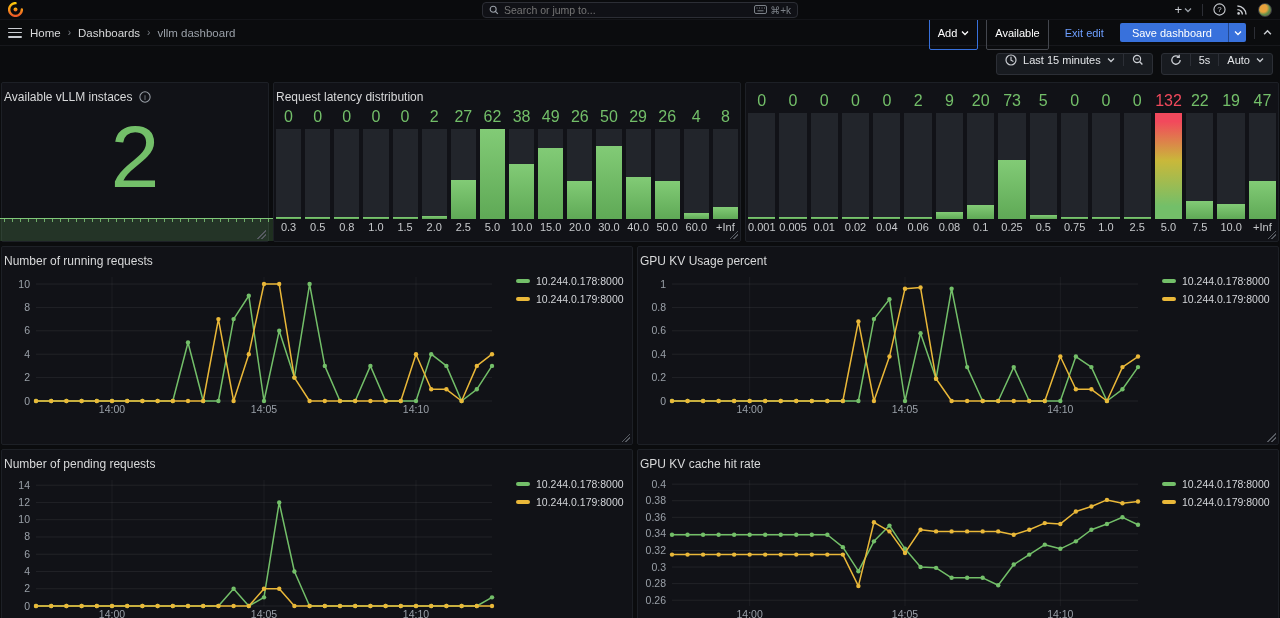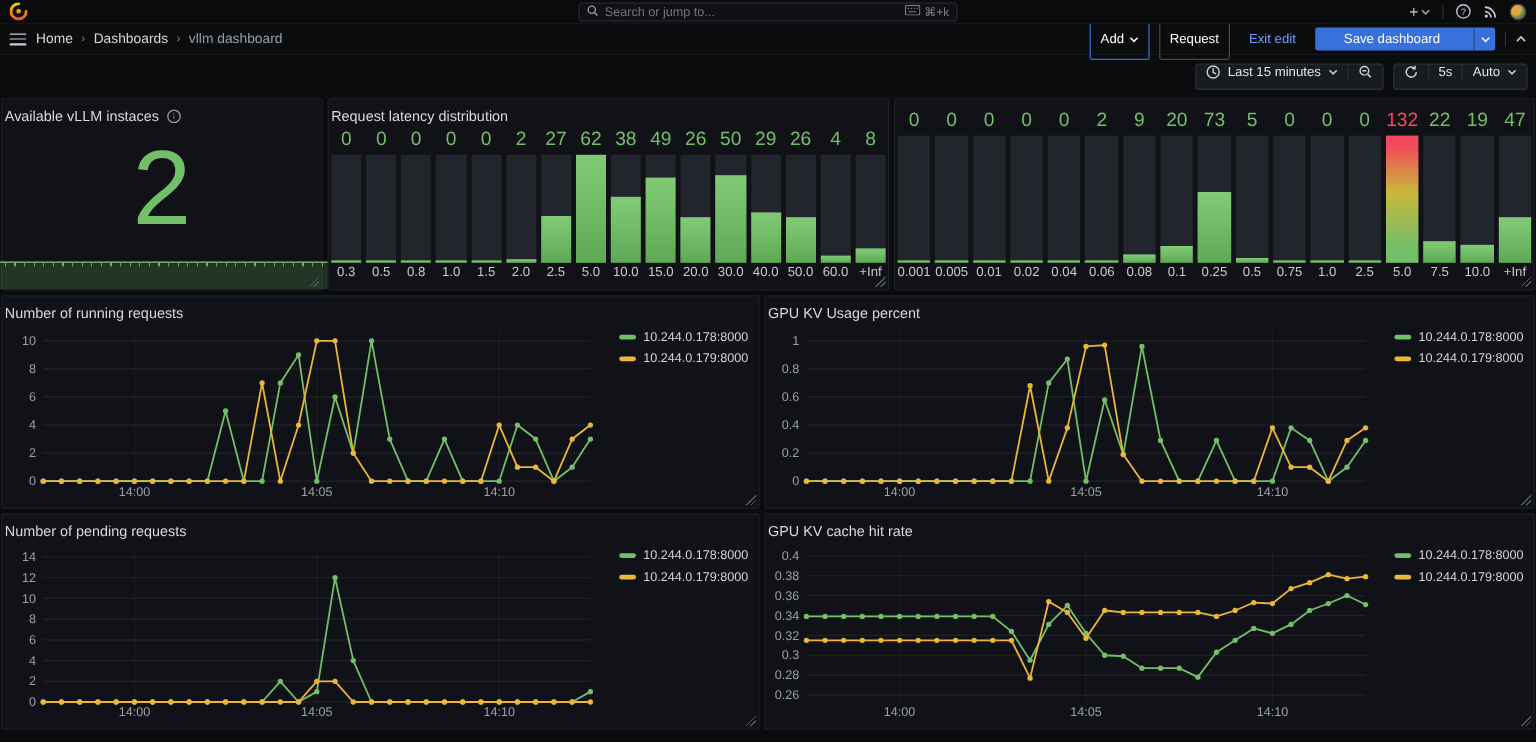--- a/index.html
+++ b/index.html
@@ -32,21 +32,21 @@
   .crumbs{display:flex;align-items:center;gap:7px;font-size:11.5px}
   .crumb{color:var(--text);font-weight:500;cursor:pointer}
   .crumb.current{color:var(--dim);font-weight:400;cursor:default}
   .crumb-sep{color:var(--dimmer);font-size:10px}
   .crumb-actions{margin-left:auto;display:flex;align-items:center;gap:8px}
   .btn{height:19px;display:inline-flex;align-items:center;gap:4px;padding:16px 8px;border-radius:2px;font-size:11px;font-weight:500;cursor:pointer;white-space:nowrap}
   .btn-add{border:1px solid var(--blue);color:#fff;background:transparent}
   .btn-settings{border:1px solid #44474e;color:#fff;background:transparent}
   .btn-exit{color:var(--link);background:transparent;border:none}
   .btn-save{background:var(--blue);color:#fff;padding:0}
-  .btn-save .lbl{padding:0 24px}
+  .btn-save .lbl{padding:0 12px}
   .btn-save .split{width:18px;align-self:stretch;display:flex;align-items:center;justify-content:center;border-left:1px solid rgba(0,0,0,.35)}
   .chevup{color:#c9ccd1;cursor:pointer;display:flex}
 
   
   .dash{padding:4px 1px 0}
   .toolbar{height:24px;margin:2px 6px 6px 0;display:flex;align-items:center;justify-content:flex-end;gap:8px}
   .tool-group{display:flex;align-items:flex-start;height:22px;background:#181b20;border:1px solid #2c2f36;border-radius:3px;overflow:hidden}
   .tool-seg{display:flex;align-items:center;gap:6px;padding:0 8px;font-size:11px;font-weight:500;color:#e3e5e8;cursor:pointer}
   .tool-seg + .tool-seg{border-left:1px solid #2c2f36}
 
@@ -160,21 +160,21 @@
       <span class="crumb-sep">›</span>
       <span class="crumb current">vllm dashboard</span>
     </nav>
     <div class="crumb-actions">
       <span class="btn btn-add">
         <span>Add</span>
         <svg width="8" height="6" viewBox="0 0 8 6">
             <path d="M1 1.5l3 3 3-3" stroke="#fff" stroke-width="1.3" fill="none"></path>
           </svg>
       </span>
-      <span class="btn btn-settings">Request</span>
+      <span class="btn btn-settings">Available</span>
       <span class="btn btn-exit">Exit edit</span>
       <span class="btn btn-save">
         <span class="lbl">Save dashboard</span>
         <span class="split">
           <svg width="8" height="6" viewBox="0 0 8 6">
               <path d="M1 1.5l3 3 3-3" stroke="#fff" stroke-width="1.3" fill="none"></path>
             </svg>
         </span>
       </span>
       <span class="tb-divider"></span>
@@ -487,21 +487,21 @@
                 <div class="bg-track">
                   <div class="bg-fill" style="height: 35.6061%;"></div>
                 </div>
                 <div class="bg-label">+Inf</div>
               </div>
             </div>
           <span class="rh"></span>
         </section>
       </div>
 
-      <div class="row" style="height:178px">
+      <div class="row" style="height:199px">
         <section class="panel" style="flex:0 0 632px">
           <div class="panel-title">
               <span>Number of running requests</span>
             </div>
           <div class="ts-body">
             <div class="ts-chart">
                 <svg width="496" height="148">
                   <line x1="32" x2="488" y1="132" y2="132" stroke="rgba(255,255,255,0.07)"></line>
                   <text x="26" y="135.5" text-anchor="end" font-size="10.5" fill="#9aa0a8">0</text>
                   <line x1="32" x2="488" y1="108.60377358490567" y2="108.60377358490567" stroke="rgba(255,255,255,0.07)"></line>

